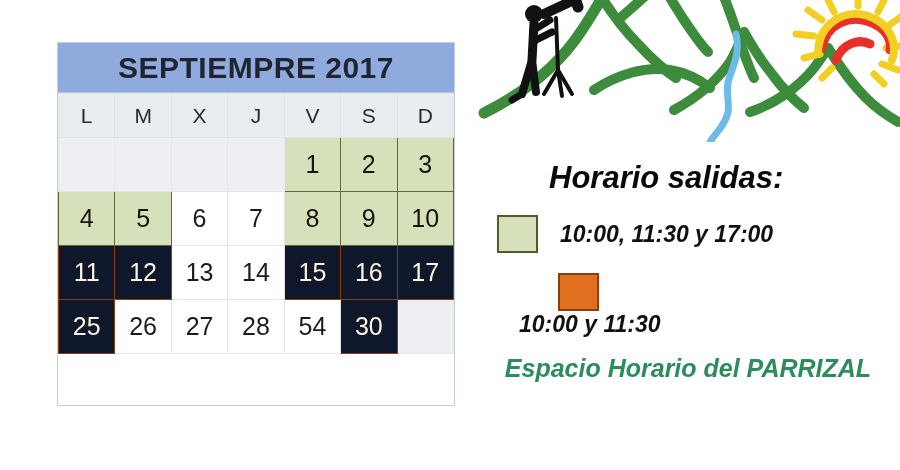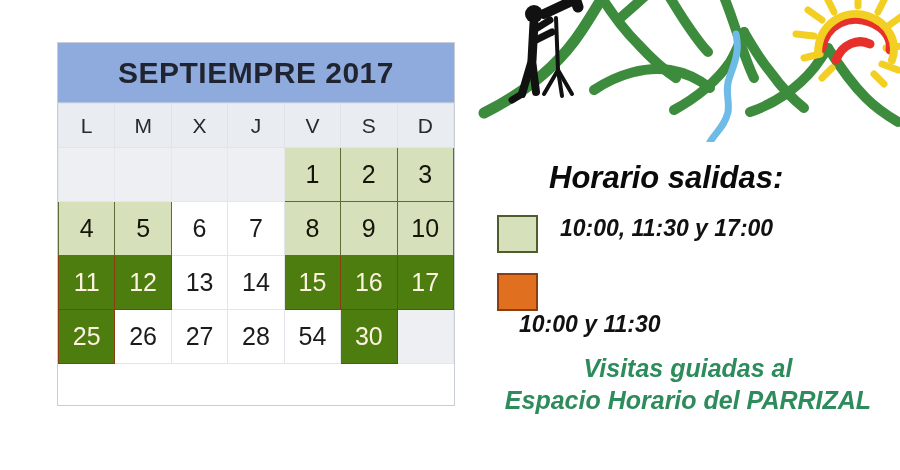--- a/index.html
+++ b/index.html
@@ -21,21 +21,21 @@
     position: absolute;
     left: 57px;
     top: 42px;
     width: 398px;
     height: 364px;
     box-sizing: border-box;
     border: 1px solid #c9ced6;
     background: #ffffff;
   }
   #cal-title {
-    height: 60px;
+    height: 50px;
     background: #8faadc;
     color: #1f2430;
     font-size: 30px;
     font-weight: bold;
     letter-spacing: 0.5px;
     display: flex;
     align-items: center;
     justify-content: center;
     border-bottom: 1px solid #b9c6e0;
     box-sizing: border-box;
@@ -67,21 +67,21 @@
   table.cal td.empty {
     background: #edeff2;
     border: 1px solid #e4e7eb;
   }
   table.cal td.green {
     background: #d6e0ba;
     border: 1px solid #5d6b36;
     color: #141409;
   }
   table.cal td.orange {
-    background: #4d7c0f;
+    background: #0f172a;
     border: 1px solid #8a3d0e;
     color: #fdf2e2;
   }
 
   
   #logo {
     position: absolute;
     left: 478px;
     top: -22px;
     width: 424px;
@@ -95,20 +95,21 @@
     top: 160px;
     font-size: 31px;
     font-weight: bold;
     font-style: italic;
     color: #0a0a0a;
     white-space: nowrap;
   }
   .legend-row {
     position: absolute;
     display: flex;
+    align-items: center;
   }
   #legend-green { left: 497px; top: 215px; }
   #legend-orange { left: 497px; top: 273px; flex-direction: column; }
   .swatch {
     width: 41px;
     height: 38px;
     box-sizing: border-box;
     flex: 0 0 auto;
   }
   .swatch.green {
@@ -267,15 +268,14 @@
   <span class="swatch green"></span>
   <span class="legend-label">10:00, 11:30 y 17:00</span>
 </div>
 
 <div class="legend-row" id="legend-orange">
   <span class="swatch orange"></span>
   <span class="legend-label">10:00 y 11:30</span>
 </div>
 
 <div id="footer-text">
-  <span class="line">Visitas guiadas al</span>
   <span class="line">Espacio Horario del PARRIZAL</span>
 </div>
 
 </body></html>

